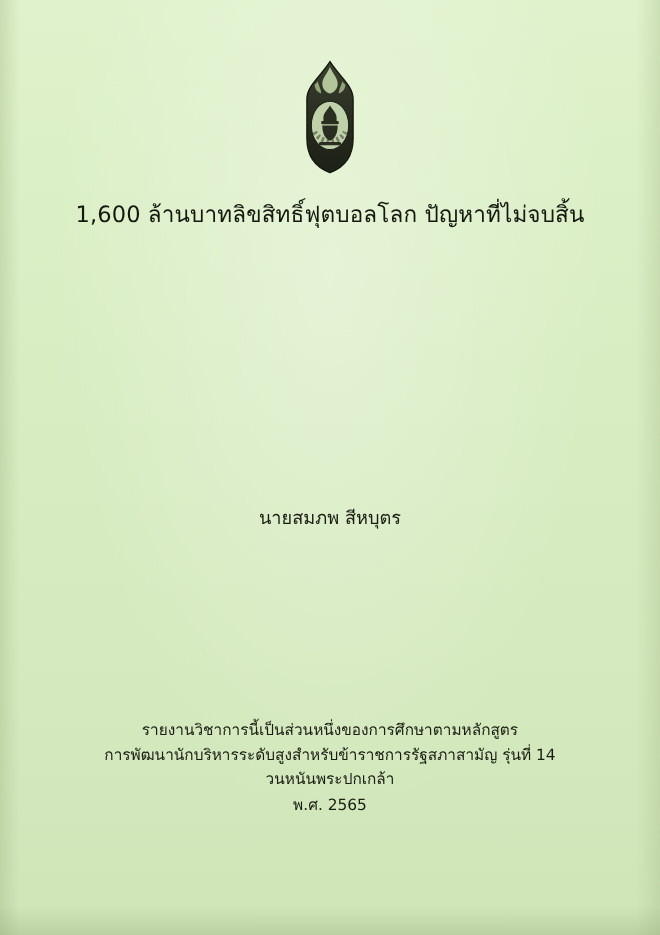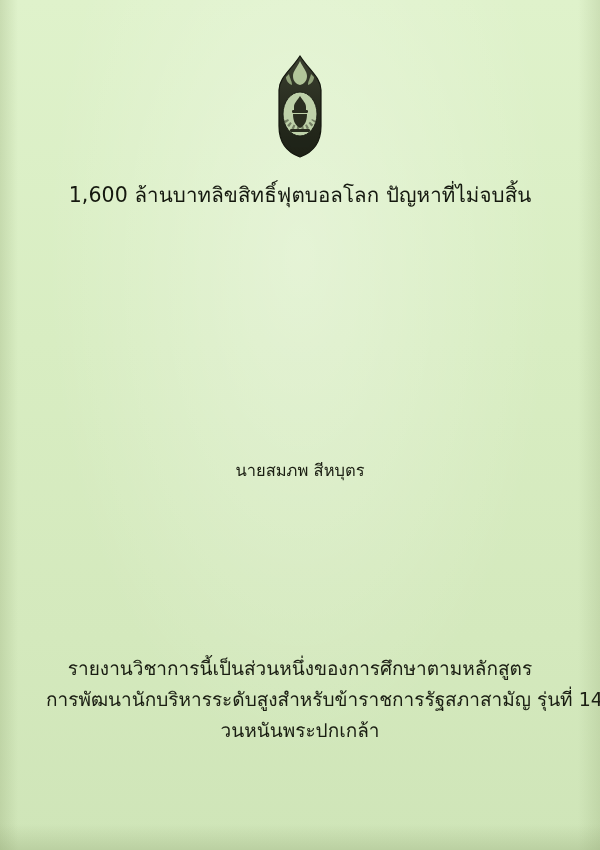--- a/index.html
+++ b/index.html
@@ -61,21 +61,21 @@
     color: #1a1d12;
     line-height: 1.4;
     margin-top: 34px;
   }
   .footer {
     position: absolute;
     top: 653px;
     left: 0;
     right: 0;
     text-align: center;
-    font-size: 19px;
+    font-size: 14px;
     color: #1a1d12;
     line-height: 1.62;
     padding: 0 46px;
     box-sizing: border-box;
   }
   .footer div {
     white-space: nowrap;
   }
   
   .scan-edge {
@@ -142,15 +142,16 @@
   </div>
 
   <div class="title">1,600 ล้านบาทลิขสิทธิ์ฟุตบอลโลก ปัญหาที่ไม่จบสิ้น</div>
 
   <div class="author">นายสมภพ  สีหบุตร</div>
 
   <div class="footer">
     <div>รายงานวิชาการนี้เป็นส่วนหนึ่งของการศึกษาตามหลักสูตร</div>
     <div>การพัฒนานักบริหารระดับสูงสำหรับข้าราชการรัฐสภาสามัญ รุ่นที่ 14</div>
     <div>วนหนันพระปกเกล้า</div>
+    <div>พ.ศ. 2565</div>
   </div>
 
 </div>
 
 </body></html>

